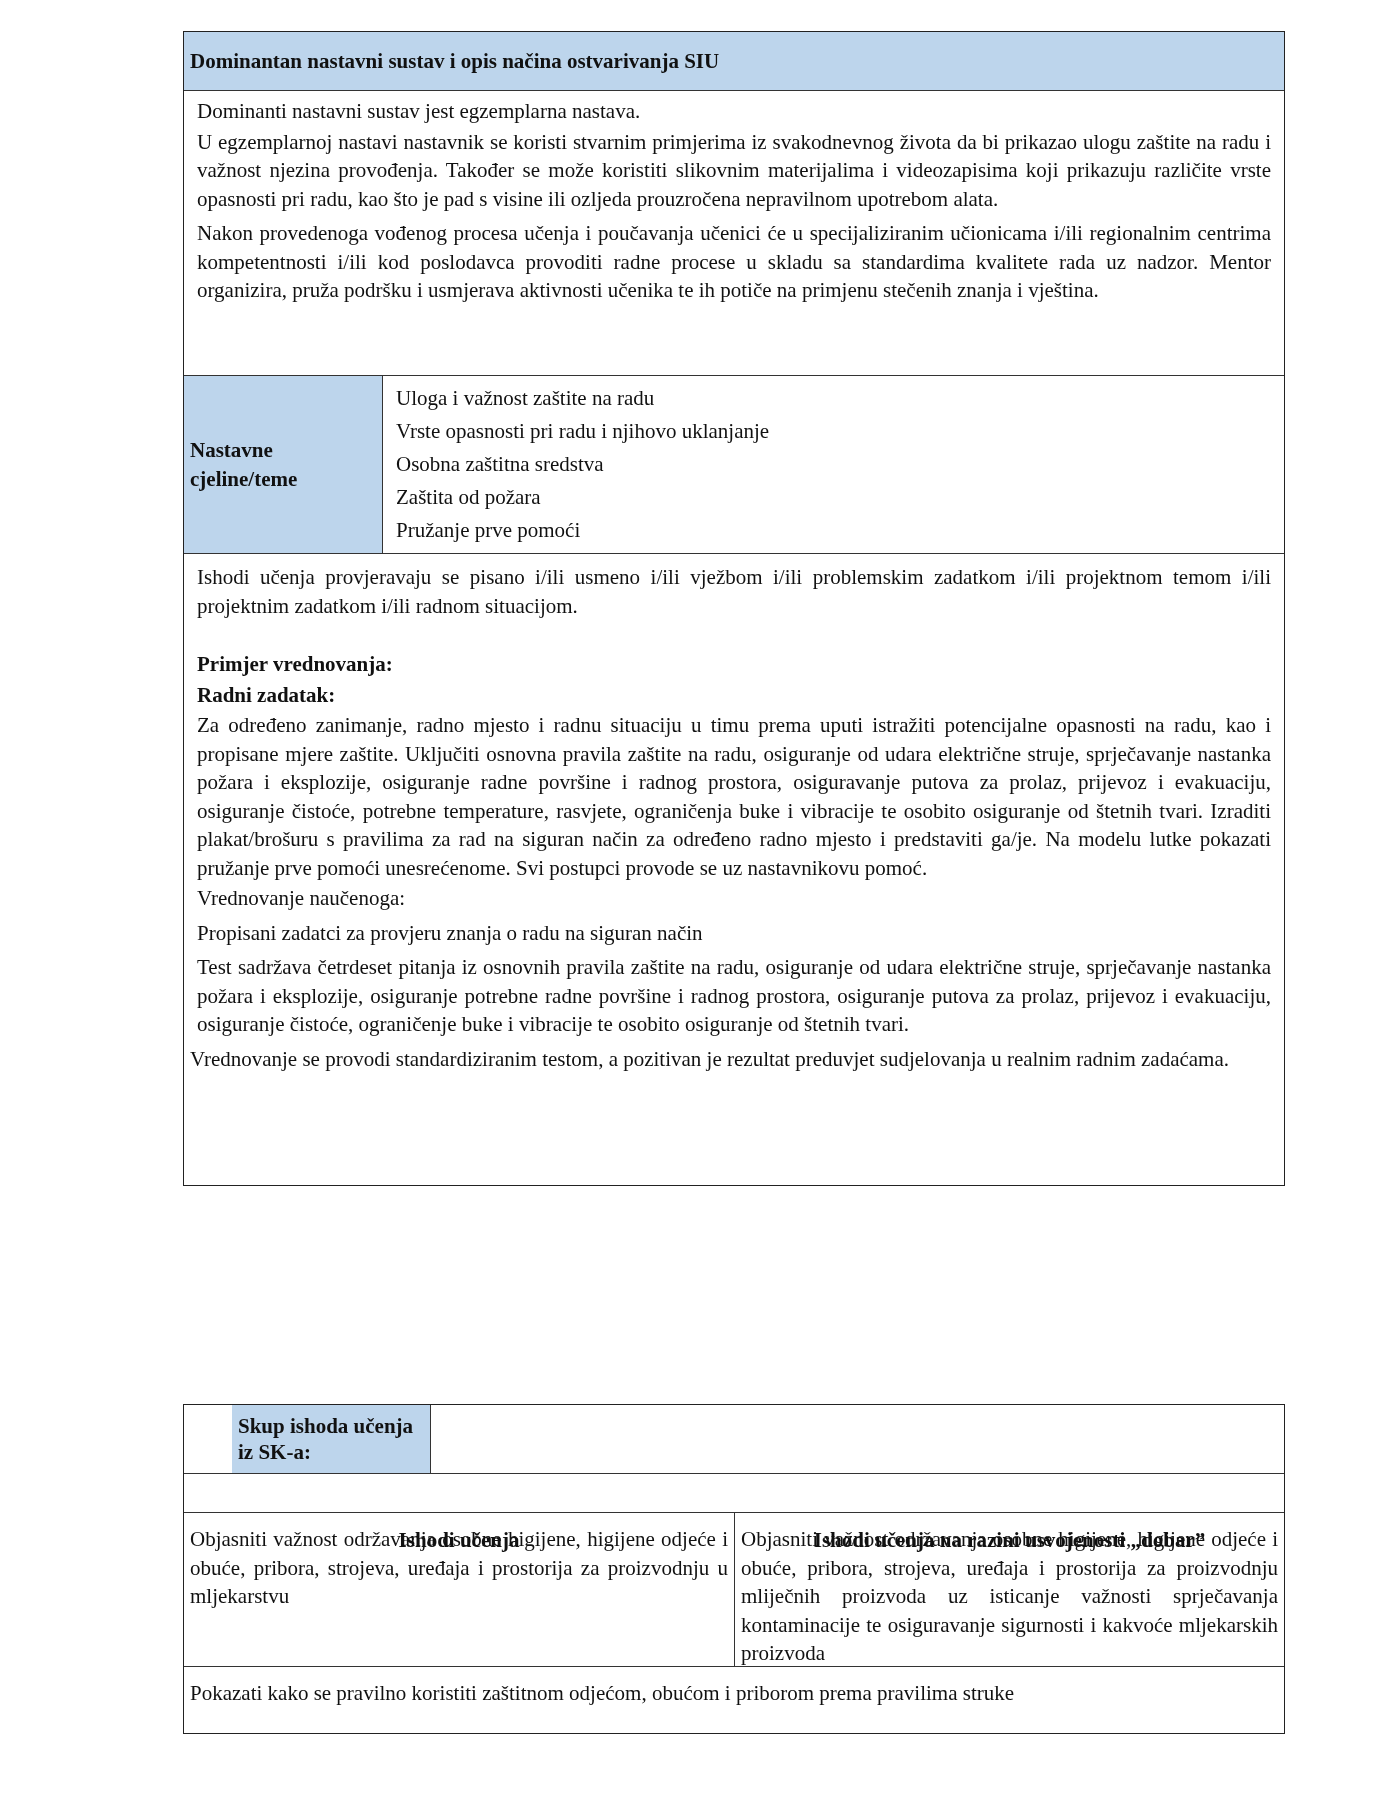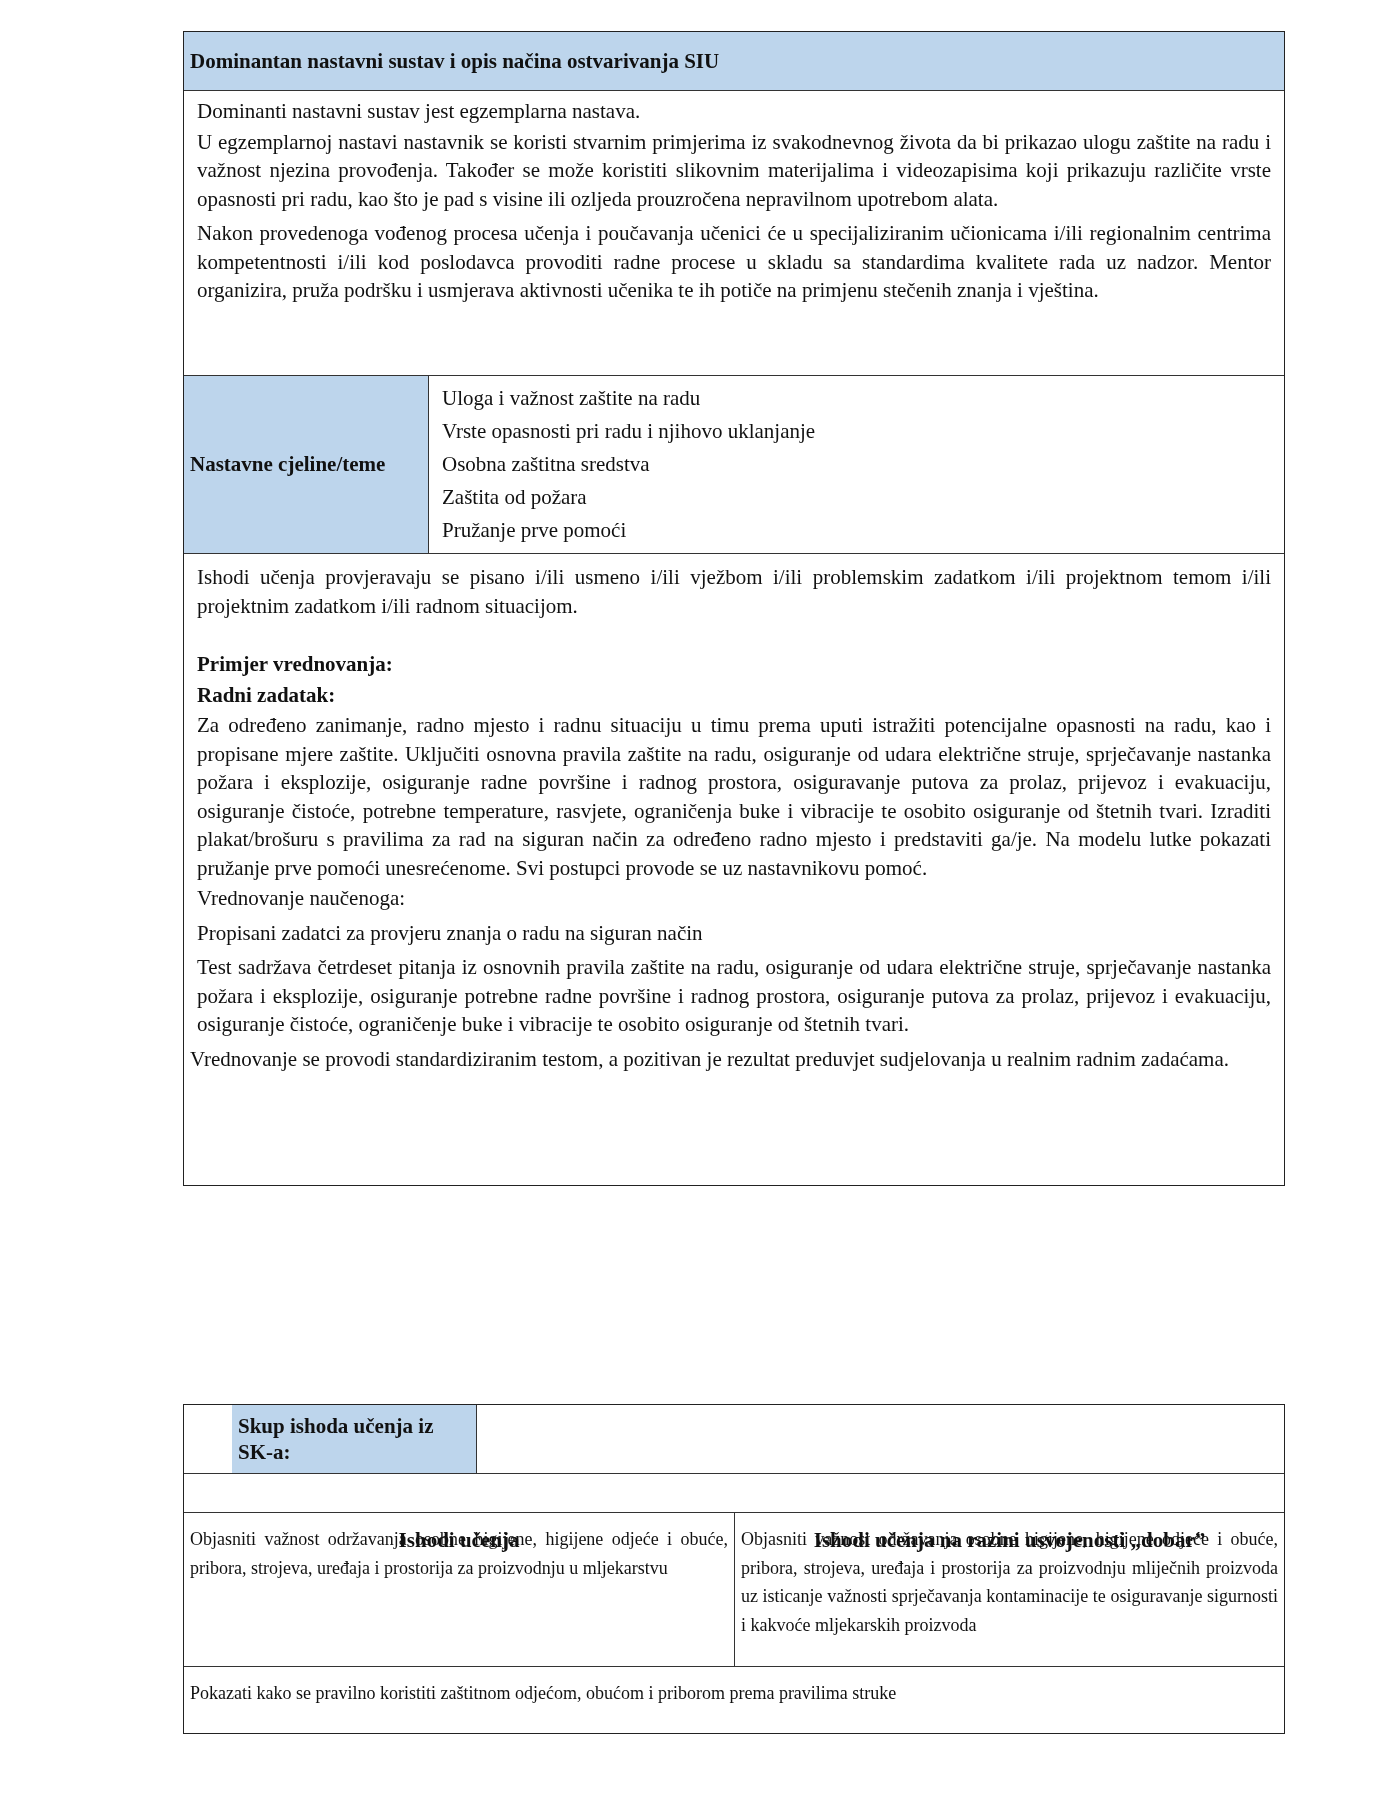--- a/index.html
+++ b/index.html
@@ -6,32 +6,32 @@
   body { width: 1386px; height: 1797px; position: relative; overflow: hidden;
          font-family: "Liberation Serif", "DejaVu Serif", serif; color: #111; }
   .tbl { position: absolute; left: 183px; width: 1102px; border: 1.5px solid #222; box-sizing: border-box; }
   .row { position: relative; box-sizing: border-box; border-top: 1.5px solid #333; }
   .row:first-child { border-top: none; }
   .hdr { background: #bdd5ec; font-weight: bold; font-size: 21px; padding: 0 6px; display: flex; align-items: center; }
   .body-cell { padding: 6px 13px 4px 13px; font-size: 21px; line-height: 28.5px; }
   .body-cell p { margin: 0 0 6px 0; text-align: justify; }
   .split { display: flex; }
   .split > div { box-sizing: border-box; }
-  .lcol { width: 245px; background: #bdd5ec; border-right: 1.5px solid #333; font-weight: bold; font-size: 21px; line-height: 29px; padding: 4px 6px; display: flex; align-items: center; }
+  .lcol { width: 199px; background: #bdd5ec; border-right: 1.5px solid #333; font-weight: bold; font-size: 21px; line-height: 29px; padding: 4px 6px; display: flex; align-items: center; }
   .rcol { flex: 1; padding: 6px 13px; font-size: 21px; line-height: 33px; }
   .bold { font-weight: bold; }
   .gap { height: 24px; }
   .lastp { margin-left: -7px !important; }
   .t2 { top: 1404px; }
   .c2 { display: flex; }
   .c2 > div { box-sizing: border-box; }
   .c2-l { width: 551px; border-right: 1.5px solid #333; }
   .c2-r { flex: 1; }
   .c2 .hdrc { background: #bdd5ec; font-weight: bold; font-size: 21px; text-align: center; line-height: 37px; margin-top: 48px; }
-  .c2 .cellc { padding: 12px 6px; font-size: 18px; line-height: 28.5px; text-align: justify; }
+  .c2 .cellc { padding: 12px 6px; font-size: 21px; line-height: 28.5px; text-align: justify; }
 </style>
 </head>
 <body>
 
 <div class="tbl" style="top:31px;">
   <div class="row hdr" style="height:58px;">
     <span>Dominantan nastavni sustav i opis načina ostvarivanja SIU</span>
   </div>
   <div class="row body-cell" style="height:285px;">
     <p style="margin-bottom:2px;">Dominanti nastavni sustav jest egzemplarna nastava.</p>

